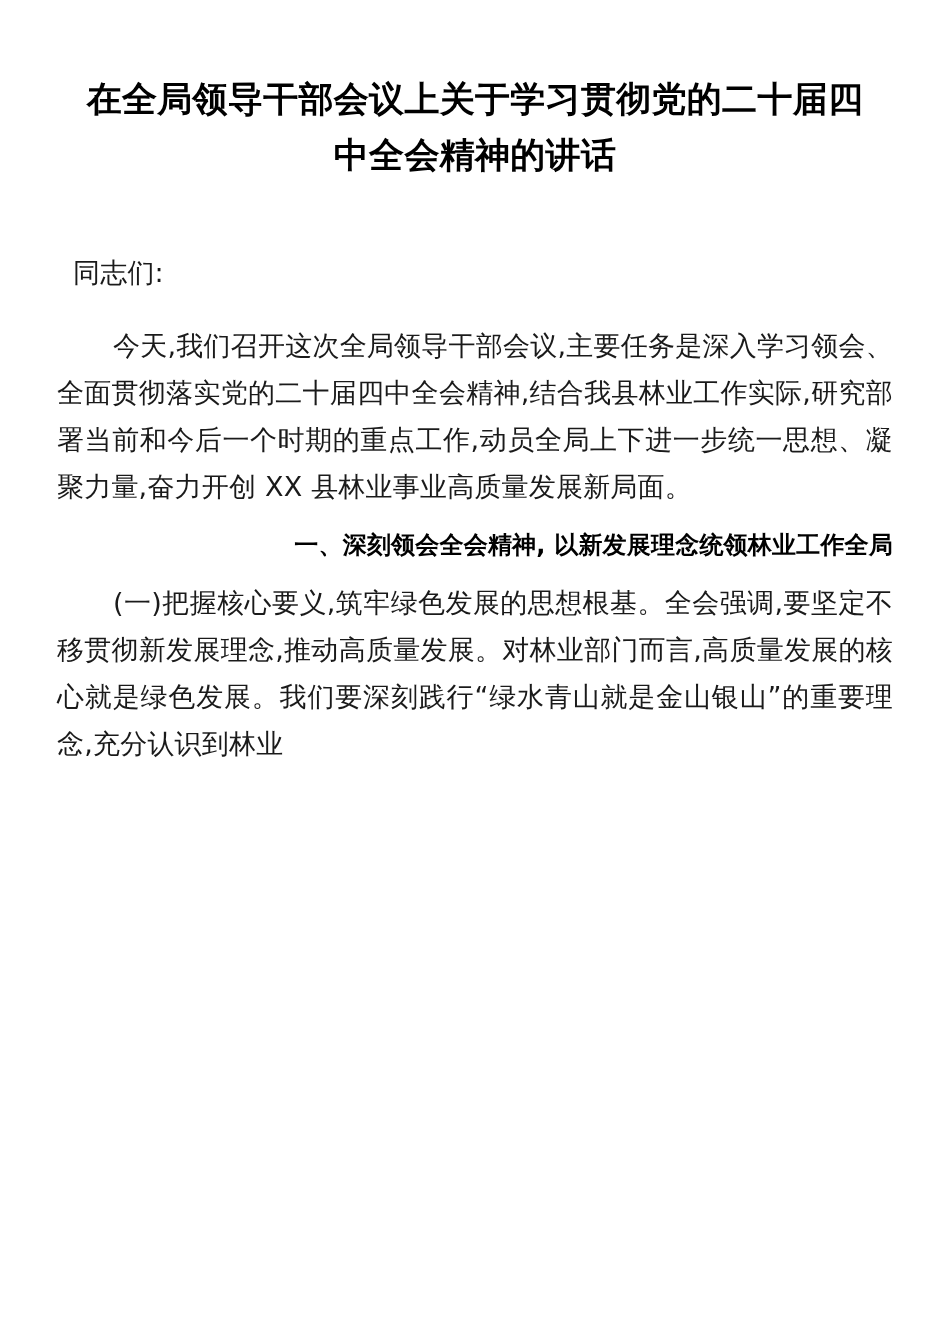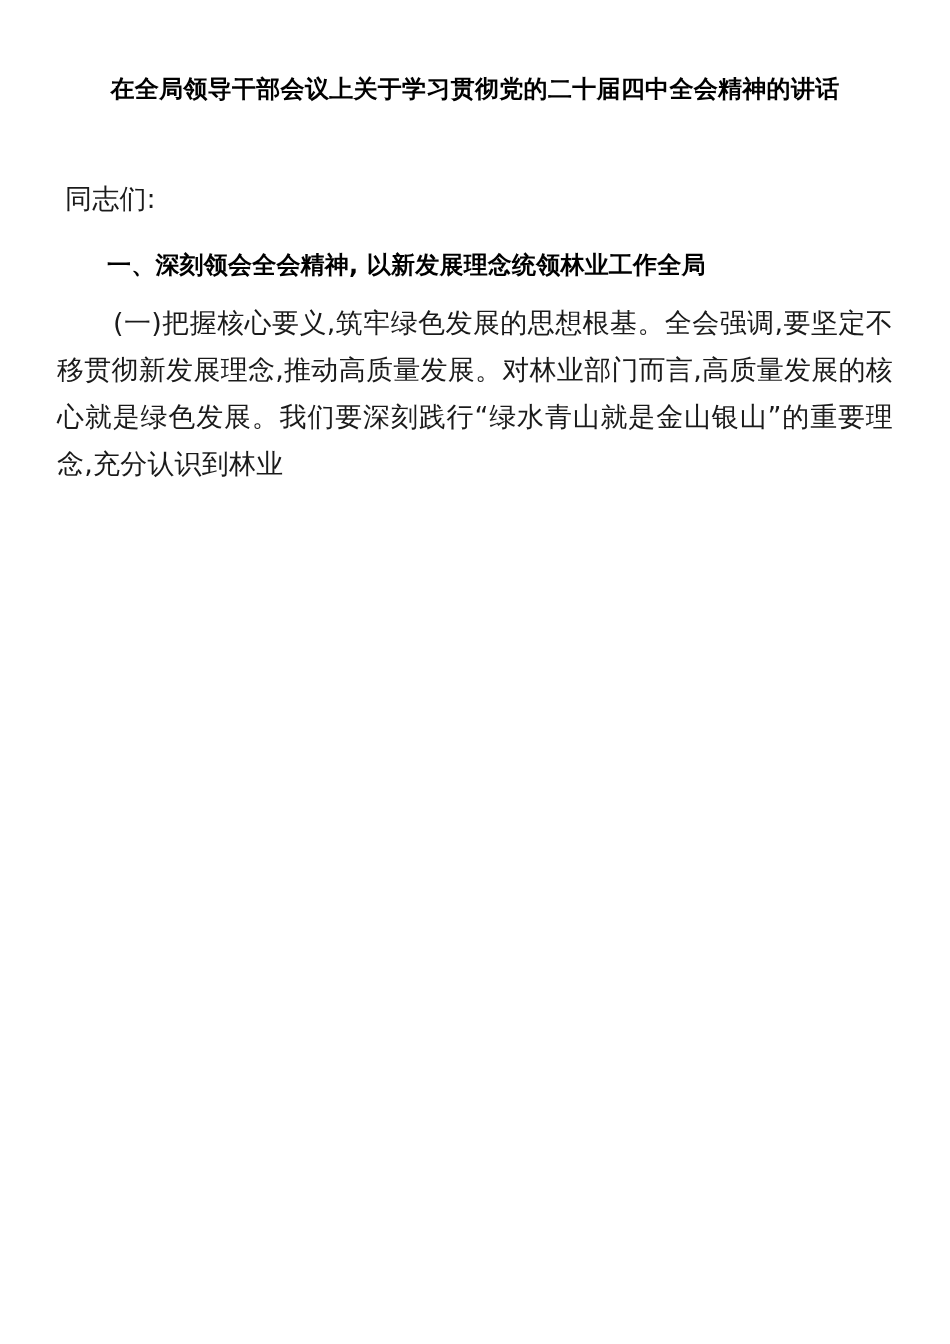--- a/index.html
+++ b/index.html
@@ -16,31 +16,31 @@
   }
   .page {
     position: relative;
     width: 950px;
     height: 1344px;
     background: #ffffff;
     box-sizing: border-box;
     padding: 0 57px;
   }
   .doc-title {
-    margin: 4px;
+    margin: 14px;
     padding-top: 57px;
     text-align: center;
-    font-size: 24px;
+    font-size: 35px;
     font-weight: 700;
     line-height: 56px;
     letter-spacing: 0.3px;
     color: #000000;
   }
   .salutation {
-    margin: 8px;
+    margin: 16px;
     padding-top: 50px;
     font-size: 27px;
     line-height: 47px;
     letter-spacing: 0.2px;
     color: #1a1a1a;
   }
   .body-para {
     margin: 0;
     padding-top: 10px;
     font-size: 27px;
@@ -53,32 +53,34 @@
   }
   .section-heading {
     margin: 0;
     padding-top: 12px;
     font-size: 24px;
     font-weight: 700;
     line-height: 47px;
     letter-spacing: 0.2px;
     text-indent: 50px;
     color: #000000;
+    text-align: right;
   }
   .body-para:first-of-type { padding-top: 8px; }
 </style>
 </head>
 <body>
 
 <div class="page">
 
   <h1 class="doc-title">在全局领导干部会议上关于学习贯彻党的二十届四中全会精神的讲话</h1>
 
   <p class="salutation">同志们:</p>
 
+  <p class="body-para">今天,我们召开这次全局领导干部会议,主要任务是深入学习领会、全面贯彻落实党的二十届四中全会精神,结合我县林业工作实际,研究部署当前和今后一个时期的重点工作,动员全局上下进一步统一思想、凝聚力量,奋力开创 XX 县林业事业高质量发展新局面。</p>
 
 
   <h2 class="section-heading">一、深刻领会全会精神, 以新发展理念统领林业工作全局</h2>
 
 
   <p class="body-para">(一)把握核心要义,筑牢绿色发展的思想根基。全会强调,要坚定不移贯彻新发展理念,推动高质量发展。对林业部门而言,高质量发展的核心就是绿色发展。我们要深刻践行“绿水青山就是金山银山”的重要理念,充分认识到林业</p>
 
 </div>
 
 </body></html>

